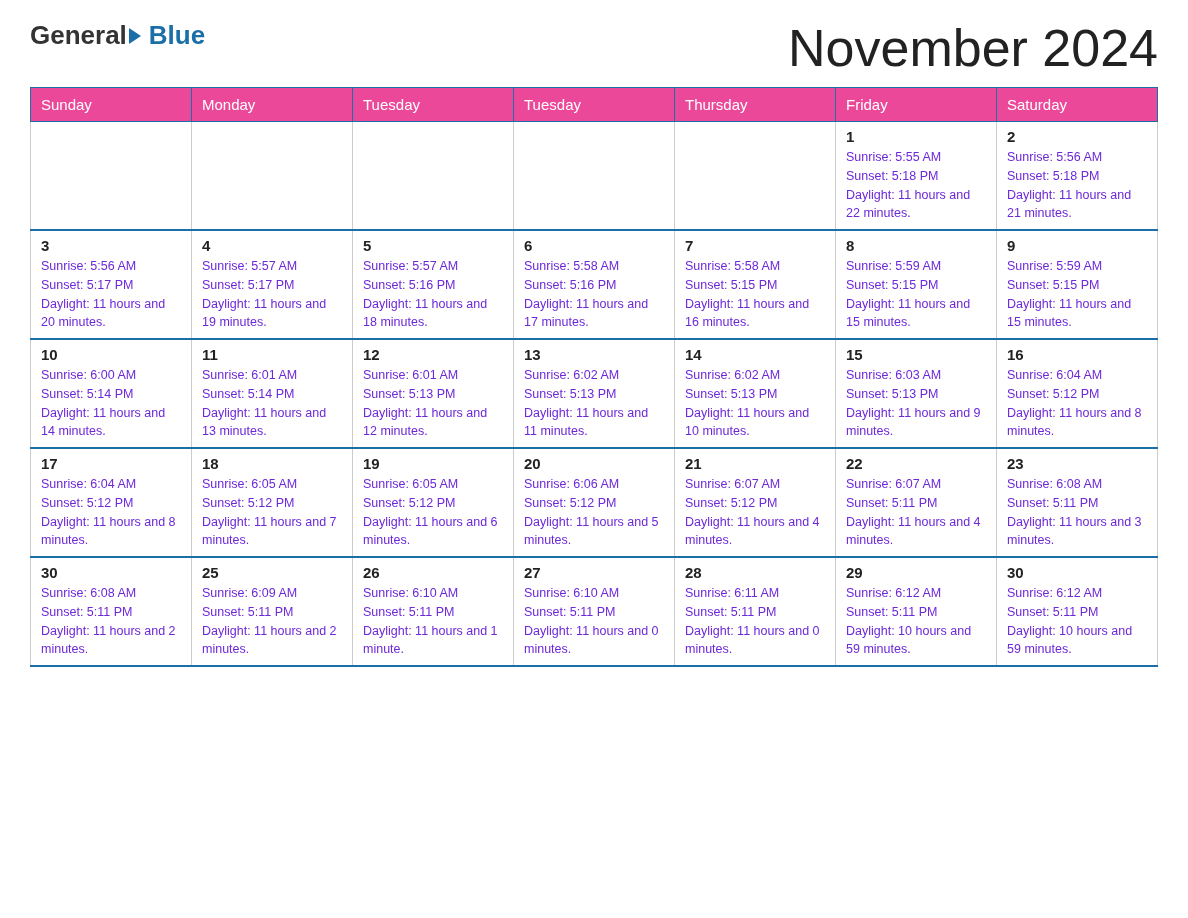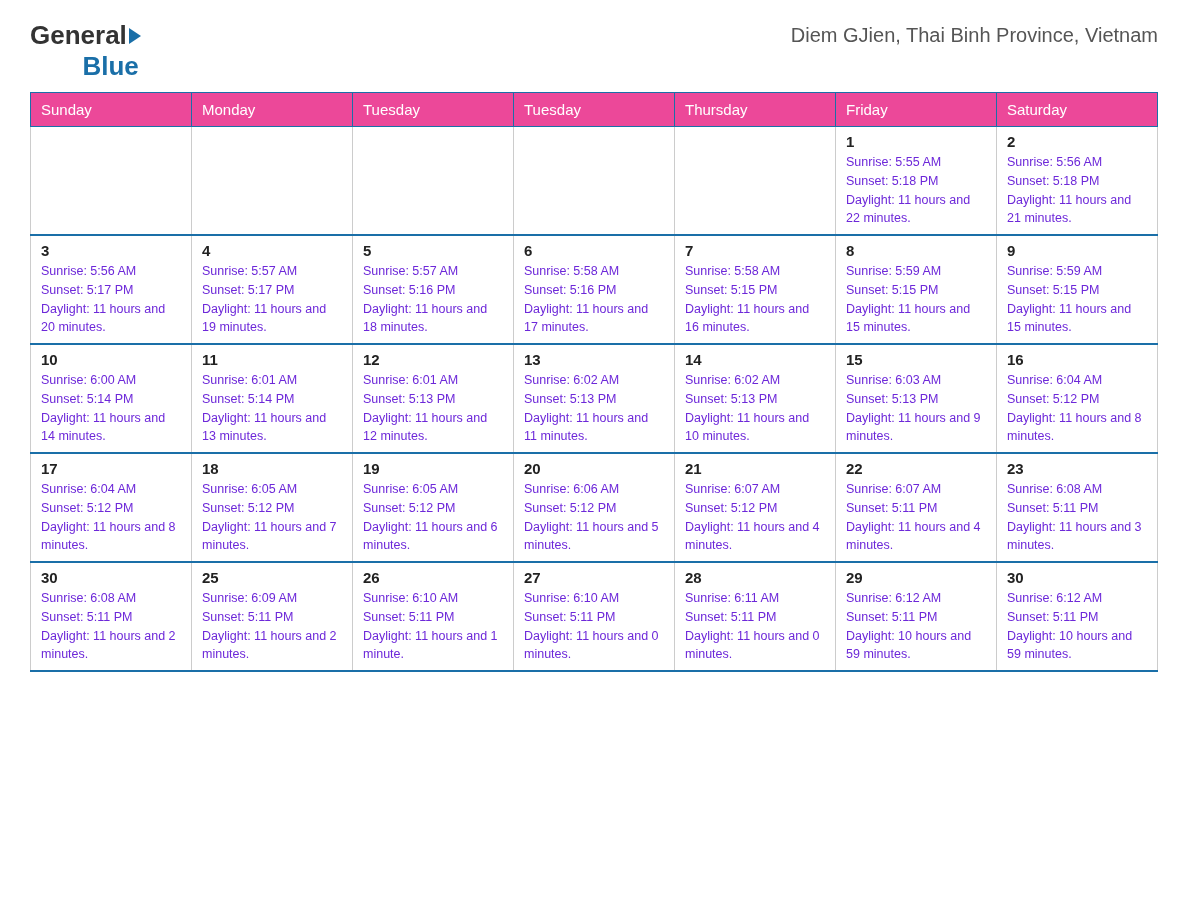--- a/index.html
+++ b/index.html
@@ -12,22 +12,22 @@
       padding: 20px 30px;
     }
     .header {
       display: flex;
       justify-content: space-between;
       align-items: flex-start;
       margin-bottom: 10px;
     }
     .logo {
       display: flex;
-      flex-direction: column;
-      align-items: flex-end;
+      flex-direction: row;
+      align-items: center;
     }
     .logo-text {
       display: flex;
       align-items: center;
     }
     .logo-general {
       font-size: 26px;
       font-weight: bold;
       color: #333;
     }
@@ -116,21 +116,21 @@
   <div class="logo">
     <div class="logo-text">
       <span class="logo-general">General</span>
       <div class="logo-blue-part">
         <div class="logo-triangle"></div>
       </div>
     </div>
     <span class="logo-blue-text">Blue</span>
   </div>
   <div class="title-section">
-    <div class="location">Diem GJien, Thai Binh Province, Vietnam</div>
+    <div class="month-title">November 2024</div>
   </div>
 </div>
 
 <table class="calendar">
   <thead>
     <tr>
       <th>Sunday</th>
       <th>Monday</th>
       <th>Tuesday</th>
       <th>Tuesday</th>

